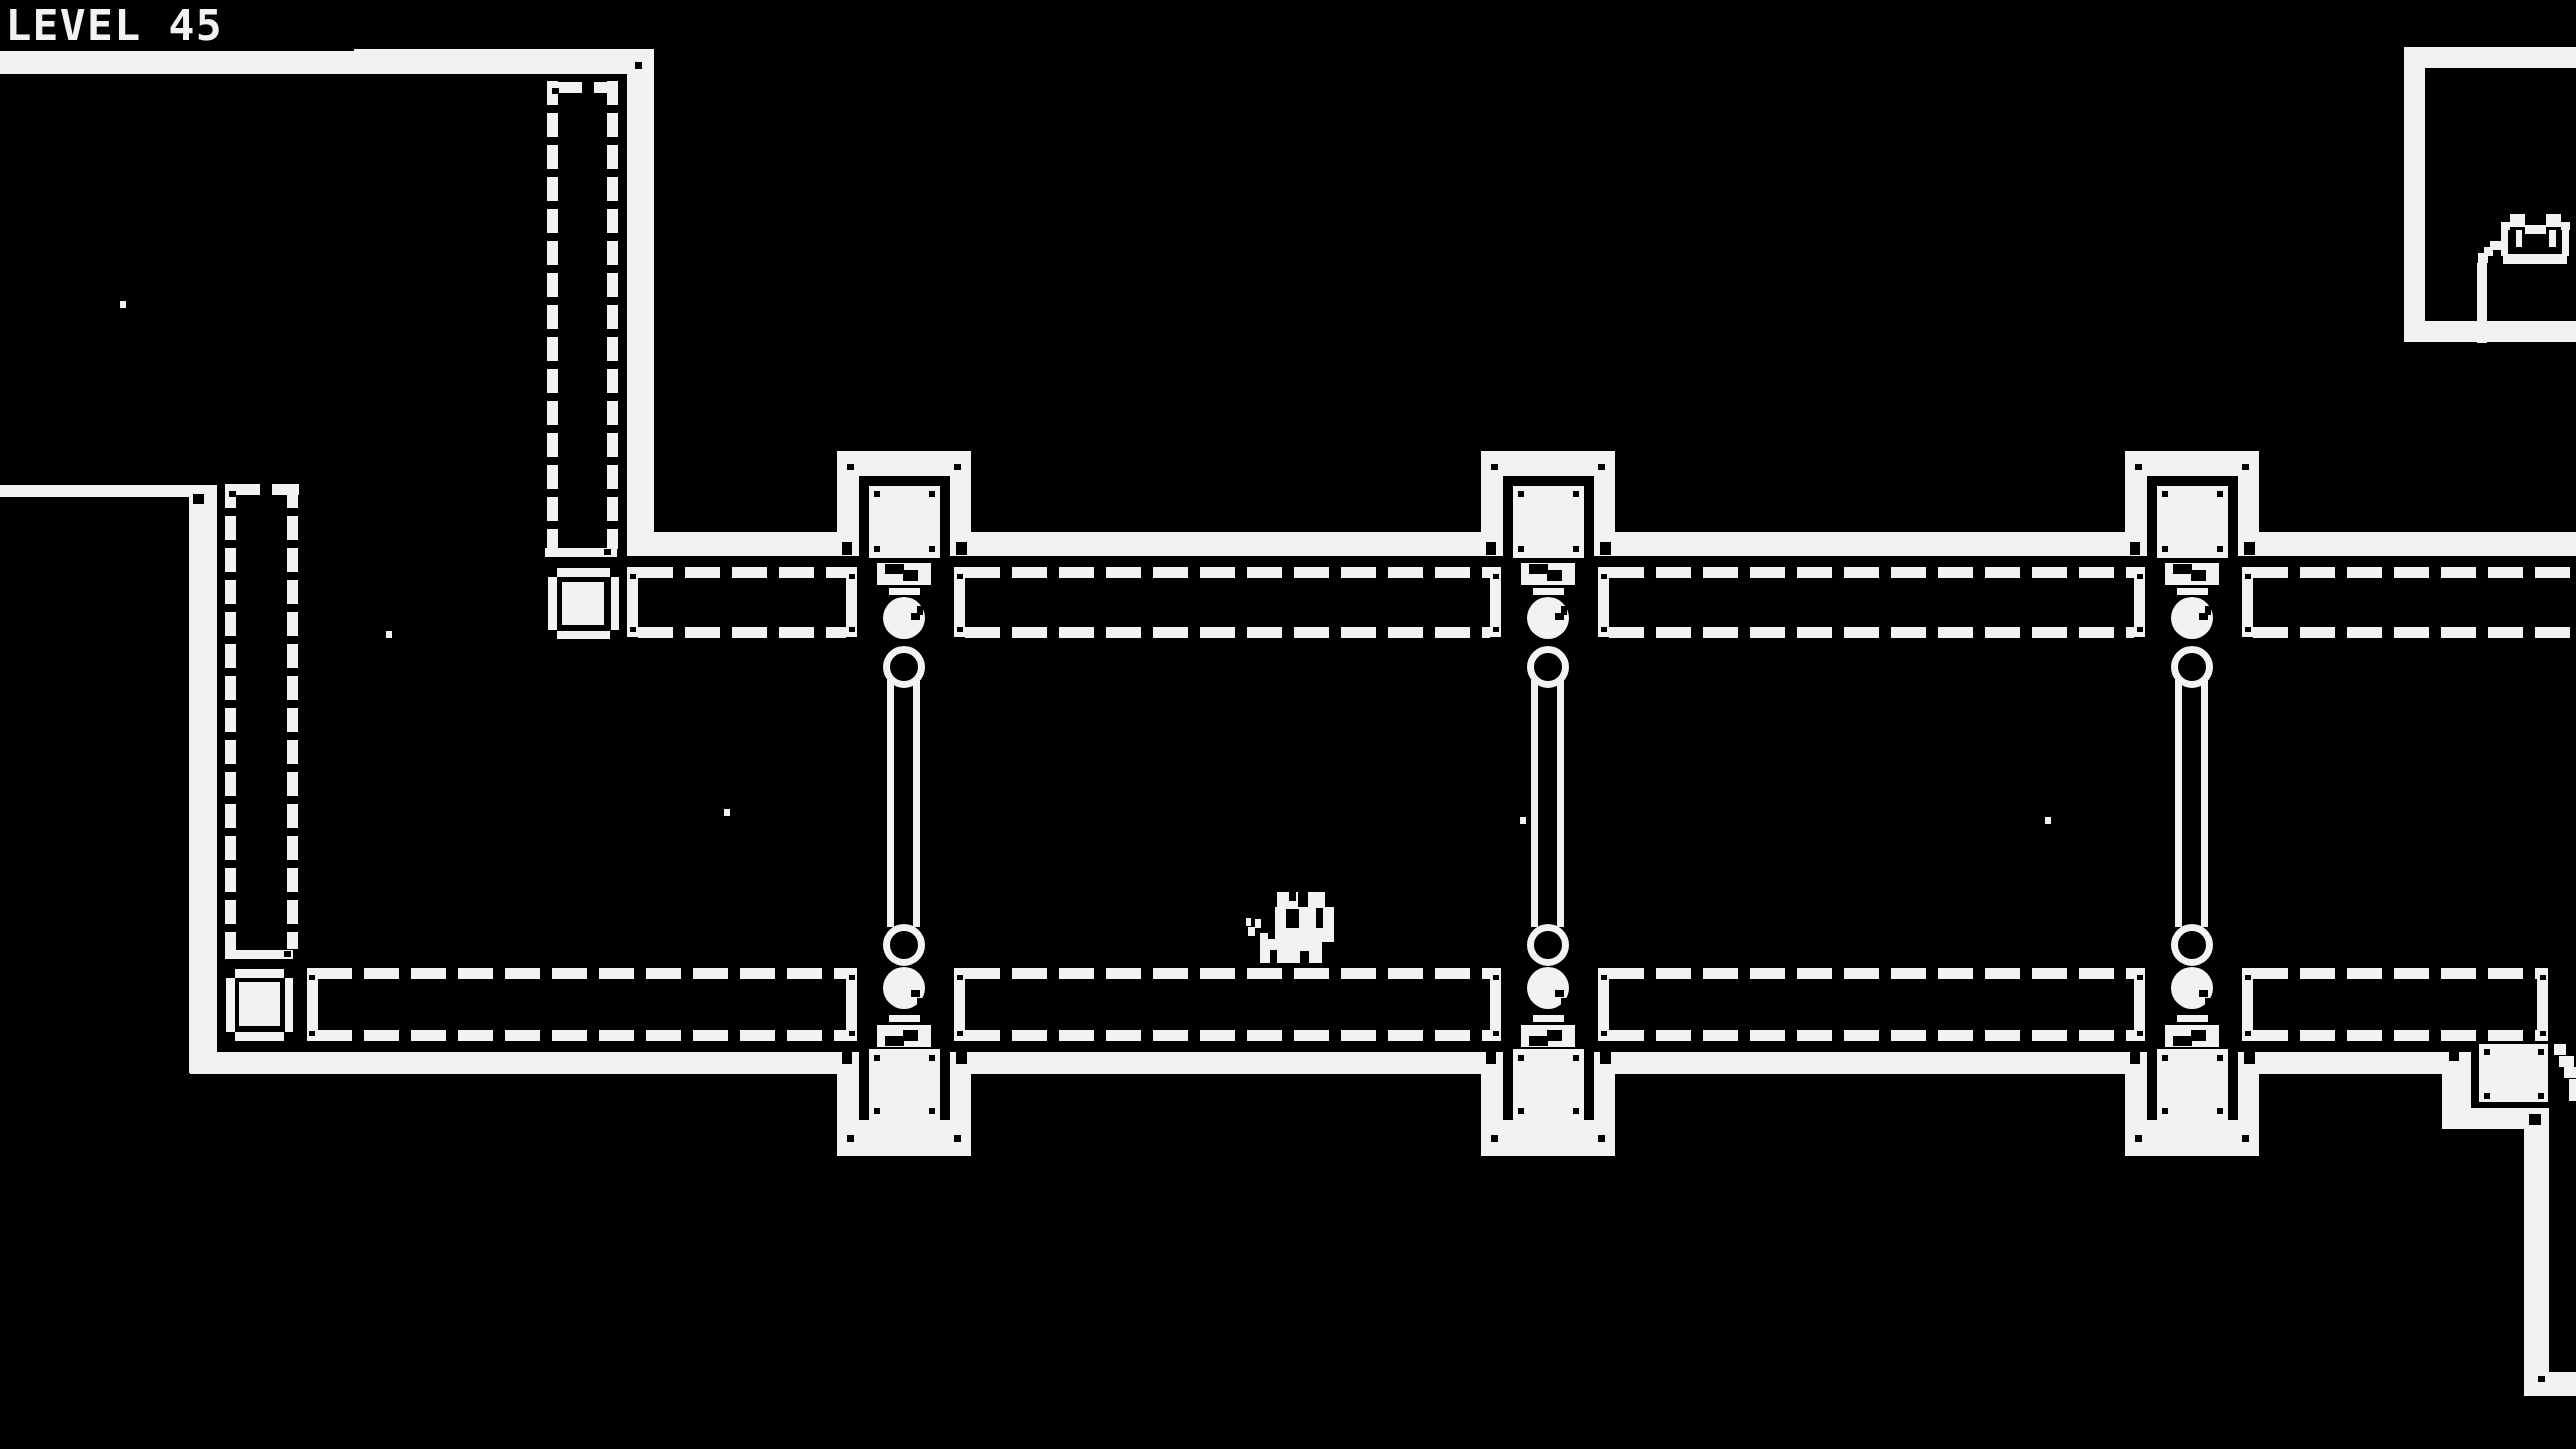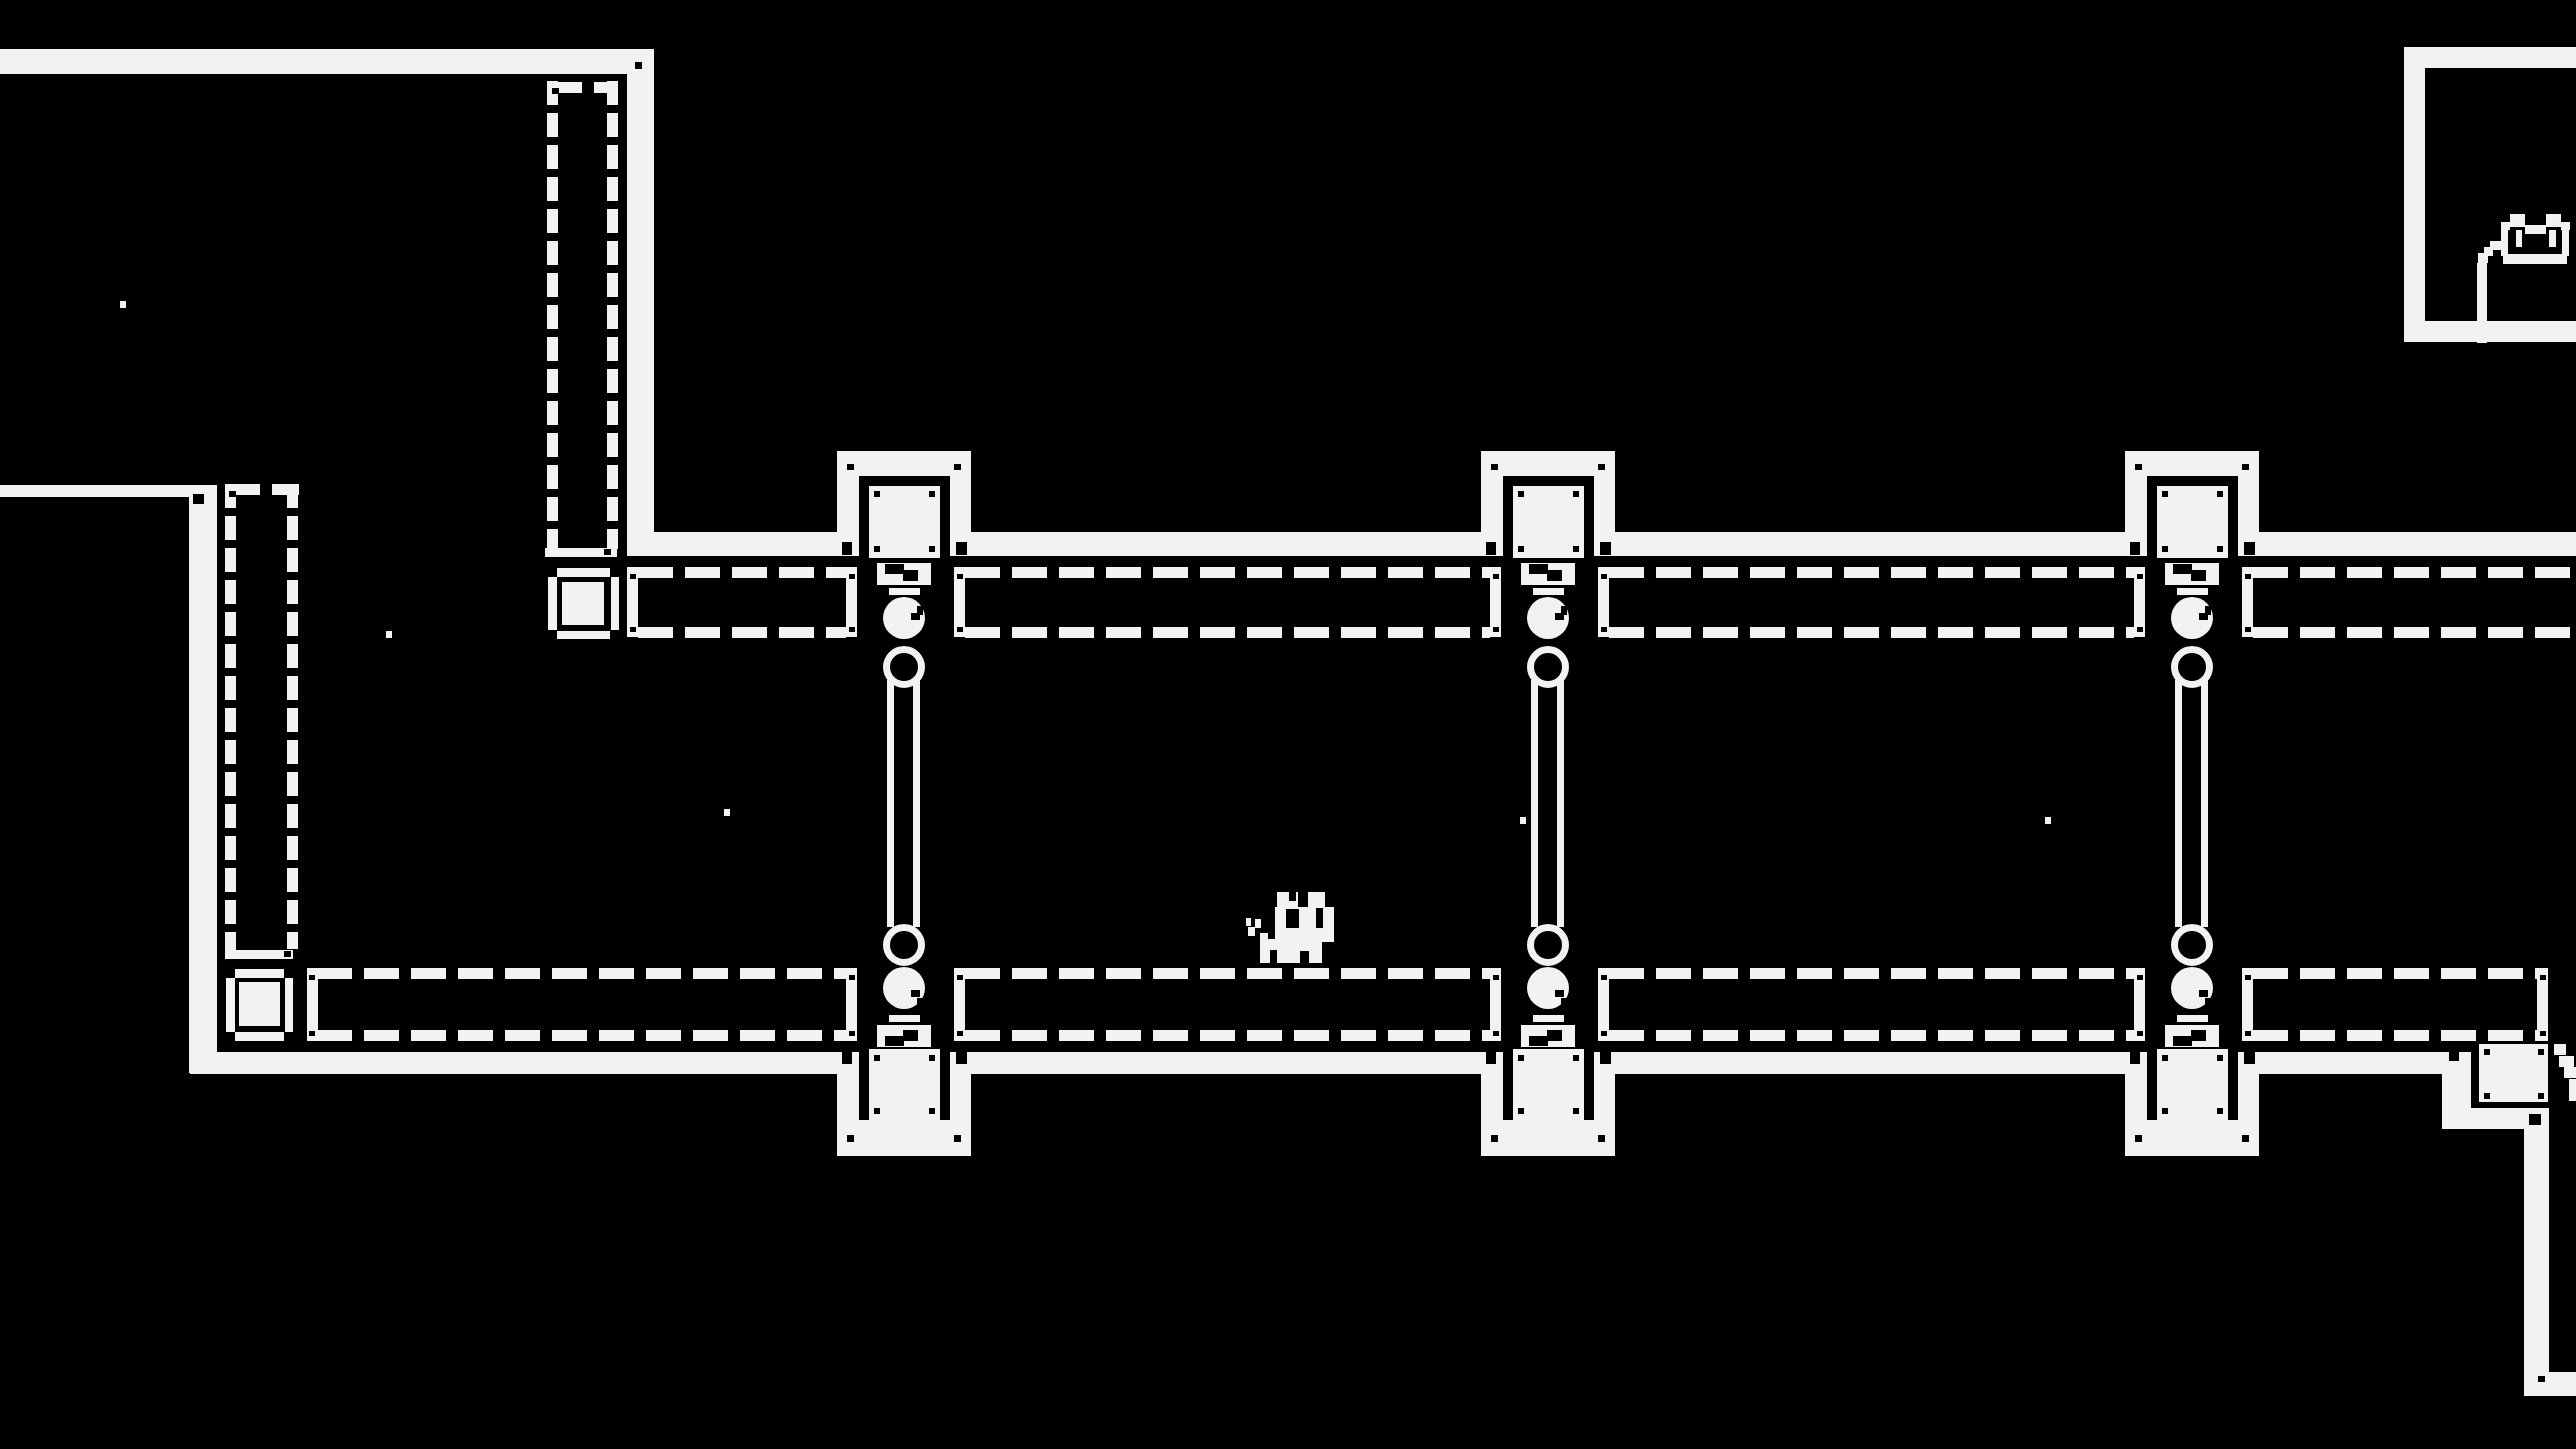--- a/index.html
+++ b/index.html
@@ -312,20 +312,21 @@
     <div class="b" style="left:70px;top:17px;width:6.7px;height:19.5px"></div>
     <div class="w" style="left:14px;top:48px;width:62px;height:24px"></div>
     <div class="b" style="left:23.5px;top:59px;width:7.4px;height:13.4px"></div>
     <div class="b" style="left:54px;top:60px;width:8.7px;height:12px"></div>
     <div class="w" style="left:8.7px;top:28px;width:6px;height:8.7px"></div>
     <div class="w" style="left:2px;top:36px;width:6.7px;height:9.4px"></div>
     <div class="w" style="left:14px;top:42px;width:8px;height:8.7px"></div>
     <div class="w" style="left:0;top:27px;width:5.4px;height:8px"></div>
   </div>
 
+  <div id="level-label">LEVEL 45</div>
 
   <div id="portrait">
 
     <div class="abs" style="left:0;top:0;width:195px;height:295px">
       <div class="w" style="left:65px;top:173px;width:11.4px;height:9.4px"></div>
       <div class="w" style="left:59px;top:179px;width:9.4px;height:9.4px"></div>
       <div class="w" style="left:53px;top:185px;width:10px;height:10px"></div>
       <div class="w" style="left:52px;top:195px;width:10px;height:80px"></div>
 
       <div class="w" style="left:76px;top:158px;width:7.4px;height:29.5px"></div>

